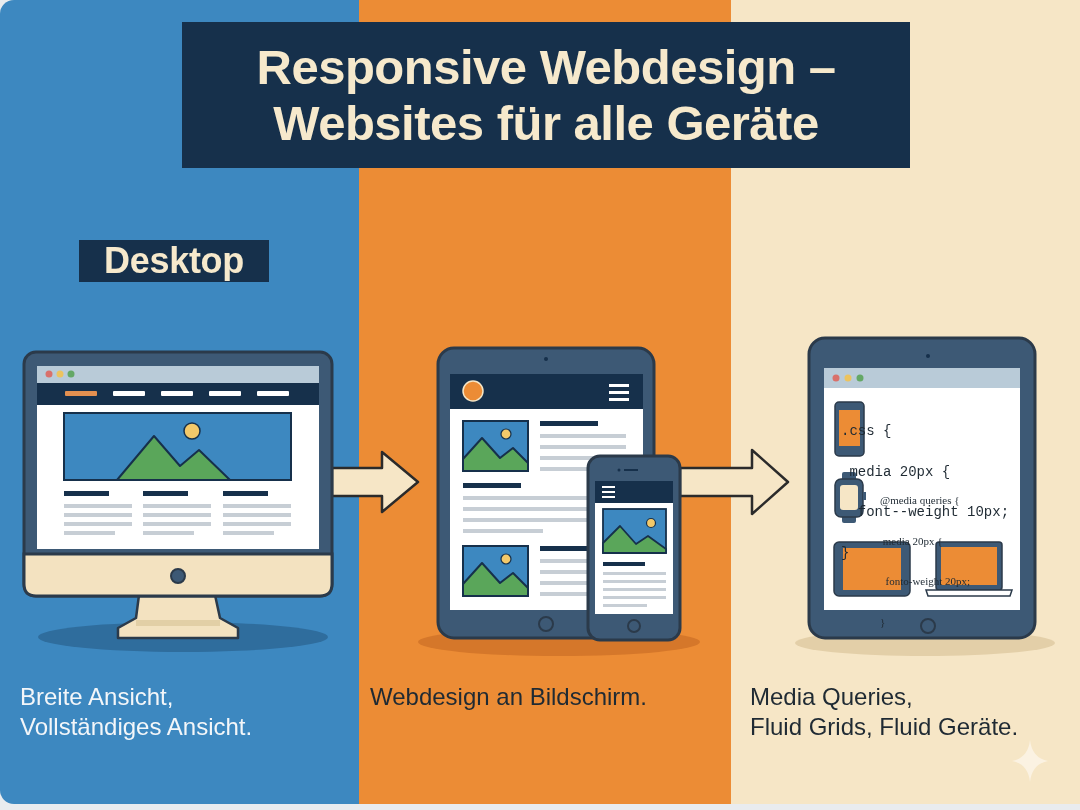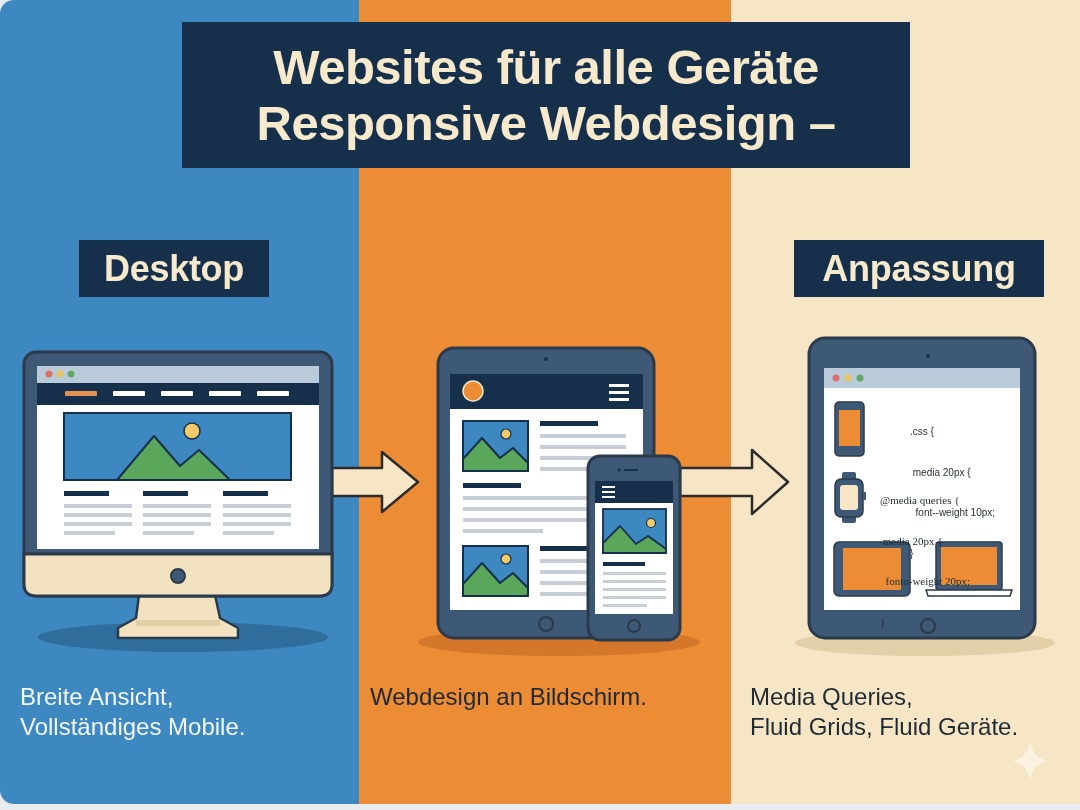--- a/index.html
+++ b/index.html
@@ -7,44 +7,43 @@
   body{position:relative;font-family:"Liberation Sans",sans-serif}
   .stage{position:absolute;left:0;top:0;width:1080px;height:804px;border-radius:14px 0 0 14px;overflow:hidden}
   .col{position:absolute;top:0;height:804px}
   .col.blue{left:0;width:359px;background:#3d88c0}
   .col.orange{left:359px;width:372px;background:#ec8c35}
   .col.cream{left:731px;width:349px;background:#f6e6c6}
 
   .title-box{position:absolute;left:182px;top:22px;width:728px;height:146px;background:#16304b;display:flex;flex-direction:column;align-items:center;justify-content:center}
   .title-box .line{color:#f6e9cc;font-weight:700;font-size:49px;line-height:56px;letter-spacing:-0.5px;white-space:nowrap}
 
-  .label-box{position:absolute;top:240px;height:57px;background:#16304b;color:#f6e9cc;font-weight:700;font-size:36px;display:flex;align-items:center;justify-content:center;white-space:nowrap;letter-spacing:-0.3px}
+  .label-box{position:absolute;top:240px;height:42px;background:#16304b;color:#f6e9cc;font-weight:700;font-size:36px;display:flex;align-items:center;justify-content:center;white-space:nowrap;letter-spacing:-0.3px}
 
   .caption{position:absolute;top:682px;text-align:left;font-size:24px;line-height:30px;white-space:nowrap}
   .caption.light{color:#f3f6f9}
   .caption.dark{color:#1f2a33}
 
   .shadow{position:absolute;border-radius:50%}
   svg{position:absolute;overflow:visible}
 </style>
 </head>
 <body>
 
 <div class="stage">
   <div class="col blue"></div>
   <div class="col orange"></div>
   <div class="col cream"></div>
 
   <div class="title-box">
+    <div class="line">Responsive Webdesign –</div>
     <div class="line">Websites für alle Geräte</div>
-    <div class="line">Responsive Webdesign –</div>
   </div>
 
   <div class="label-box" style="left:79px;width:190px">Desktop</div>
-  <div class="label-box" style="left:794px;width:250px">Anpassung</div>
 
   <div class="shadow" style="left:38px;top:622px;width:290px;height:30px;background:#2f6d9d"></div>
   <div class="shadow" style="left:418px;top:628px;width:282px;height:28px;background:#d5772a"></div>
   <div class="shadow" style="left:795px;top:630px;width:260px;height:26px;background:#e3cfa8"></div>
 
   <svg style="left:332px;top:452px" width="90" height="60" viewBox="0 0 90 60">
     <path d="M0 16 H50 V0 L86 30 L50 60 V44 H0 Z" fill="#f6e6c6" stroke="#2b2b2b" stroke-width="2.5" stroke-linejoin="round"></path>
   </svg>
   <svg style="left:680px;top:450px" width="110" height="64" viewBox="0 0 110 64">
     <path d="M0 18 H72 V0 L108 32 L72 64 V46 H0 Z" fill="#f6e6c6" stroke="#2b2b2b" stroke-width="2.5" stroke-linejoin="round"></path>
@@ -181,36 +180,36 @@
 
     <rect x="27" y="206" width="76" height="54" rx="5" fill="#3d5975" stroke="#2b3a4a" stroke-width="1.5"></rect>
     <rect x="36" y="212" width="58" height="42" fill="#ec8c35"></rect>
 
     <rect x="129" y="206" width="66" height="48" rx="3" fill="#3d5975" stroke="#2b3a4a" stroke-width="1.5"></rect>
     <rect x="134" y="211" width="56" height="38" fill="#ec8c35"></rect>
     <path d="M119 254 H205 L203 260 H121 Z" fill="#ffffff" stroke="#2b3a4a" stroke-width="1.5"></path>
     <circle cx="121" cy="290" r="7" fill="none" stroke="#2b3a4a" stroke-width="2"></circle>
   </svg>
 
-  <div style="position:absolute;left:910px;top:398px;font-family:Liberation Sans, sans-serif;font-size:10px;line-height:13.5px;color:#1f2a33;white-space:pre">
+  <div style="position:absolute;left:841px;top:398px;font-family:Liberation Mono, monospace;font-size:14px;line-height:13.5px;color:#1f2a33;white-space:pre">
     <div>.css {</div>
     <div> media 20px {</div>
     <div>  font--weight 10px;</div>
     <div>}</div>
   </div>
   <div style="position:absolute;left:880px;top:467px;font-family:Liberation Serif, serif;font-size:11px;line-height:13.5px;color:#1f2a33;white-space:pre">
     <div>@media queries {</div>
     <div> media 20px {</div>
     <div>  fonto-weight 20px;</div>
     <div>}</div>
   </div>
 
   <div class="caption light" style="left:20px;width:316px">
     <div>Breite Ansicht,</div>
-    <div>Vollständiges Mobile.</div>
+    <div>Vollständiges Ansicht.</div>
   </div>
   <div class="caption dark" style="left:370px;width:356px">
     <div>Webdesign an Bildschirm.</div>
   </div>
   <div class="caption dark" style="left:750px;width:330px">
     <div>Media Queries,</div>
     <div>Fluid Grids, Fluid Geräte.</div>
   </div>
 
   <svg style="left:1012px;top:740px" width="36" height="42" viewBox="0 0 36 42">

